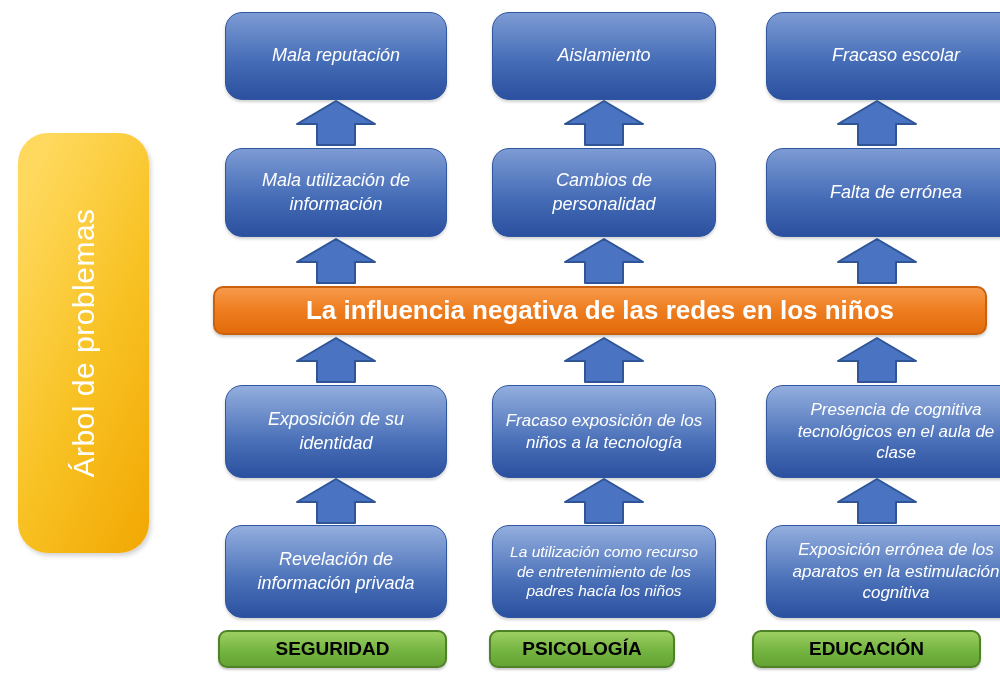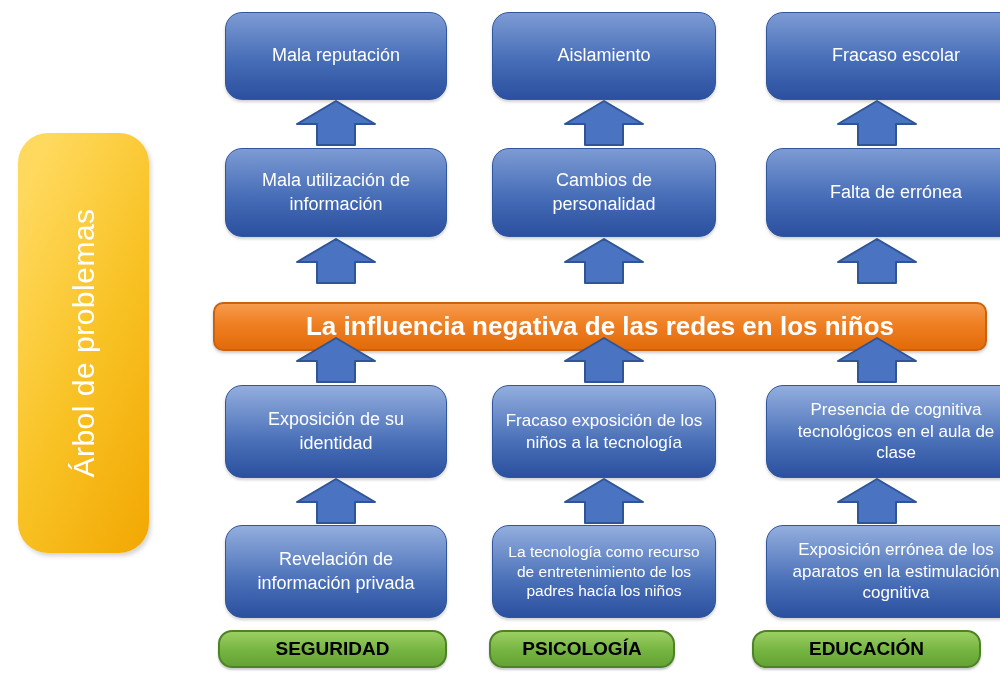--- a/index.html
+++ b/index.html
@@ -24,20 +24,21 @@
 
   
   .box {
     position:absolute; box-sizing:border-box;
     border-radius:17px; padding:4px 12px;
     display:flex; align-items:center; justify-content:center; text-align:center;
     color:#ffffff; font-size:18px; line-height:1.28;
     background:linear-gradient(180deg,#7d9bd4 0%,#466db7 55%,#2b509f 100%);
     border:1px solid #30569f;
     box-shadow:0 2px 3px rgba(140,140,140,.4);
+    font-style:italic;
   }
   .box.light { background:linear-gradient(180deg,#93aede 0%,#4a70b8 60%,#2b509f 100%); }
   .sm  { font-size:17px; }
   .xsm { font-size:15.5px; line-height:1.25; }
 
   
   .c1 { left:225px; width:222px; }
   .c2 { left:492px; width:224px; }
   .c3 { left:766px; width:260px; }
   
@@ -47,27 +48,27 @@
   .r4 { top:525px; height:93px; }
 
   
   .banner {
     position:absolute; left:213px; top:286px; width:774px; height:49px;
     box-sizing:border-box; border-radius:10px;
     background:linear-gradient(180deg,#f69a4c 0%,#ef7f22 45%,#e26b0a 100%);
     border:2px solid #c9610e;
     box-shadow:0 2px 3px rgba(150,150,150,.5);
     display:flex; align-items:center; justify-content:center;
-    color:#ffffff; font-size:26px; font-weight:bold; text-align:center;margin-top:16px;
+    color:#ffffff; font-size:26px; font-weight:bold; text-align:center;
   }
 
   
   .badge {
     position:absolute; top:630px; height:38px; box-sizing:border-box;
-    border-radius:14px;
+    border-radius:9px;
     background:linear-gradient(180deg,#9ccf62 0%,#74b441 55%,#64a334 100%);
     border:2px solid #4e8227;
     box-shadow:0 2px 2px rgba(150,150,150,.5);
     display:flex; align-items:center; justify-content:center;
     color:#000000; font-size:19px; font-weight:bold;
   }
   .b1 { left:218px; width:229px; }
   .b2 { left:489px; width:186px; }
   .b3 { left:752px; width:229px; }
 
@@ -87,21 +88,21 @@
 
   <div class="box c1 r1">Mala reputación</div>
   <div class="box c1 r2">Mala utilización de información</div>
   <div class="box light c1 r3">Exposición  de su identidad</div>
   <div class="box light c1 r4">Revelación de información  privada</div>
   <div class="badge b1">SEGURIDAD</div>
 
   <div class="box c2 r1">Aislamiento</div>
   <div class="box c2 r2">Cambios de personalidad</div>
   <div class="box light sm c2 r3">Fracaso exposición de los niños  a la tecnología</div>
-  <div class="box light xsm c2 r4">La tecnología como recurso  de entretenimiento  de los padres hacía los niños</div>
+  <div class="box light xsm c2 r4">La utilización como recurso  de entretenimiento  de los padres hacía los niños</div>
   <div class="badge b2">PSICOLOGÍA</div>
 
   <div class="box c3 r1">Fracaso escolar</div>
   <div class="box c3 r2">Falta de errónea</div>
   <div class="box light sm c3 r3">Presencia de cognitiva tecnológicos  en el aula de clase</div>
   <div class="box light sm c3 r4">Exposición errónea de los  aparatos en la estimulación cognitiva</div>
   <div class="badge b3">EDUCACIÓN</div>
 
   <div class="banner">La influencia negativa de las redes en los niños</div>
 

